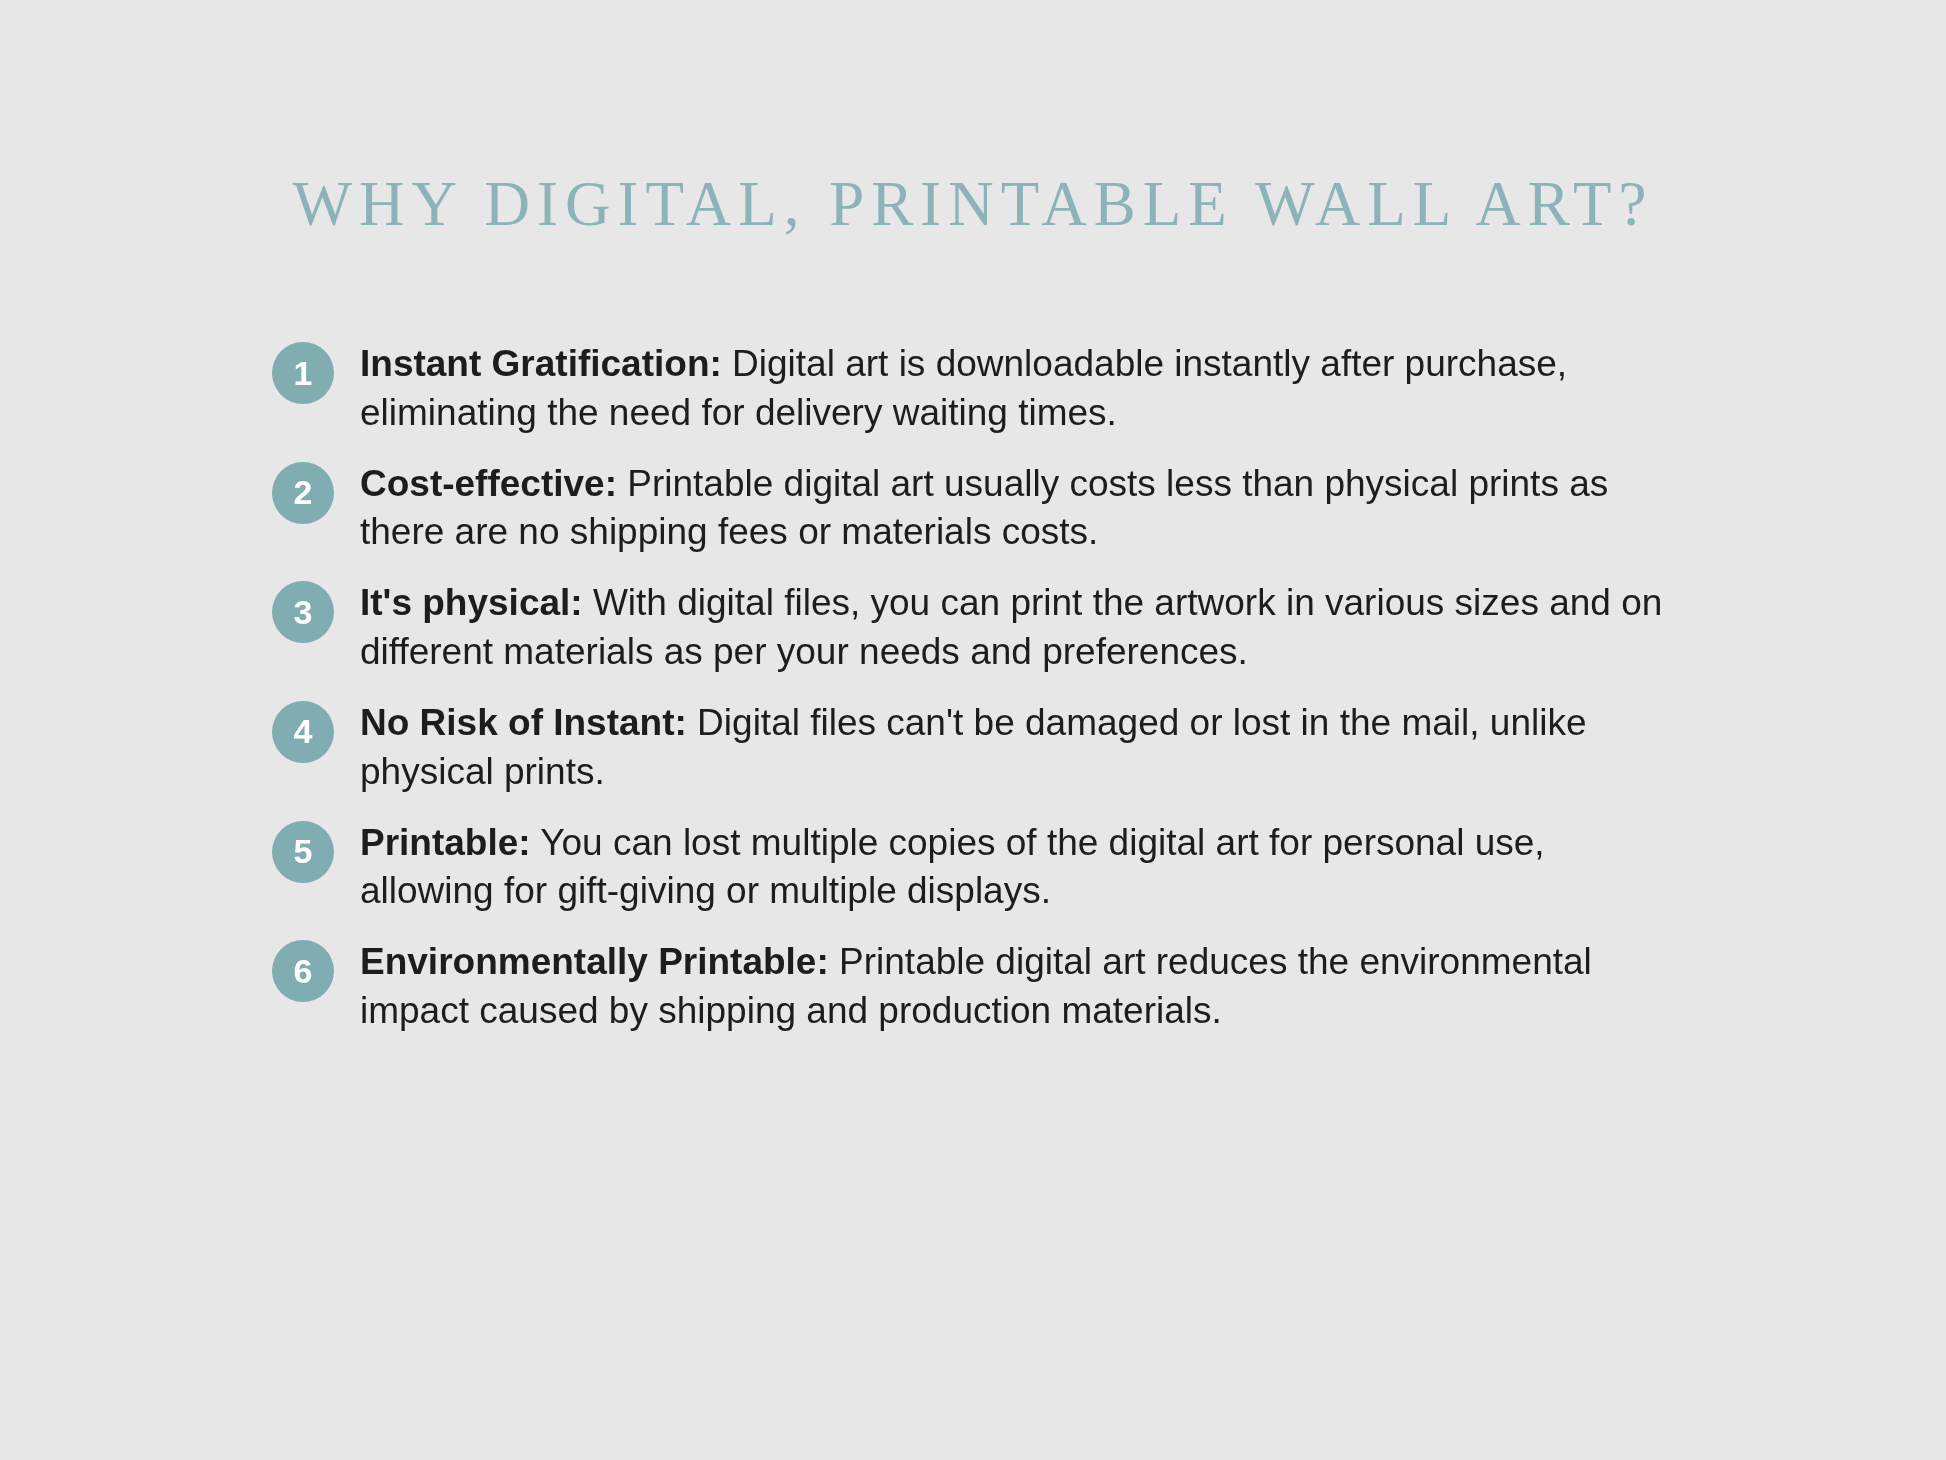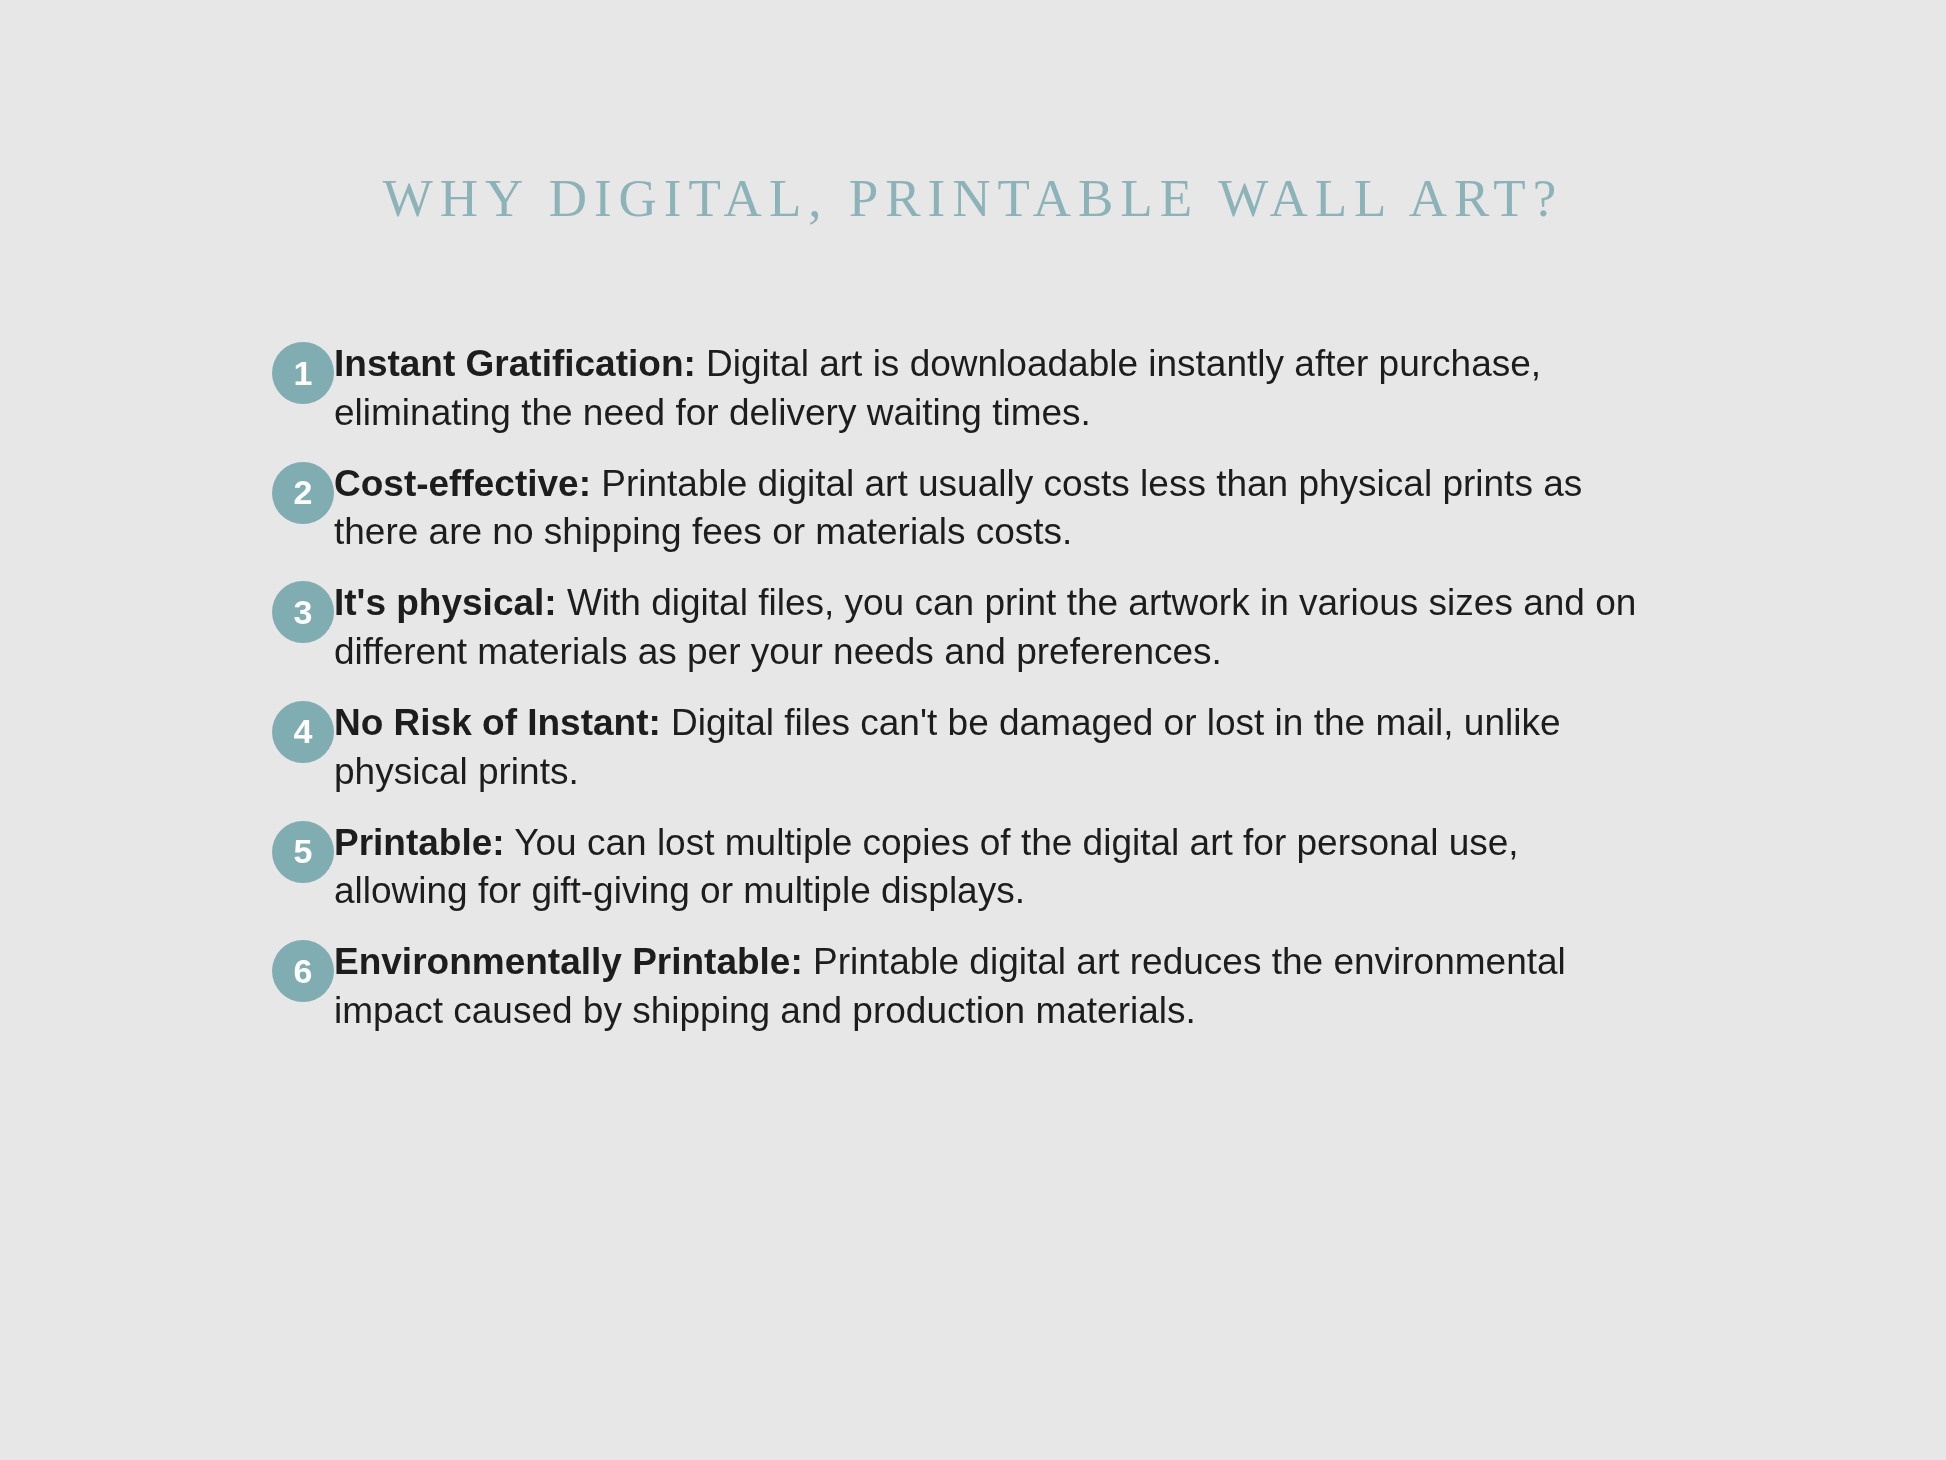--- a/index.html
+++ b/index.html
@@ -20,21 +20,21 @@
     background: #e7e7e7;
     box-sizing: border-box;
   }
   .title {
     position: absolute;
     left: 0;
     top: 168px;
     width: 1946px;
     text-align: center;
     font-family: "Liberation Serif", serif;
-    font-size: 53px;
+    font-size: 63px;
     letter-spacing: 7px;
     color: #8cb4b8;
     font-weight: 400;
     white-space: nowrap;
   }
   .list {
     position: absolute;
     left: 272px;
     top: 340px;
     width: 1420px;
@@ -53,20 +53,21 @@
     color: #ffffff;
     font-size: 34px;
     font-weight: 700;
     display: flex;
     align-items: center;
     justify-content: center;
     margin-top: 2px;
     font-family: "Liberation Sans", sans-serif;
   }
   .text {
+    margin-left: 26px;
     font-size: 37px;
     line-height: 1.32;
     color: #1d1d1d;
     font-family: "Liberation Sans", sans-serif;
     font-weight: 400;
     max-width: 1310px;
   }
   .text .lead {
     font-weight: 700;
   }

